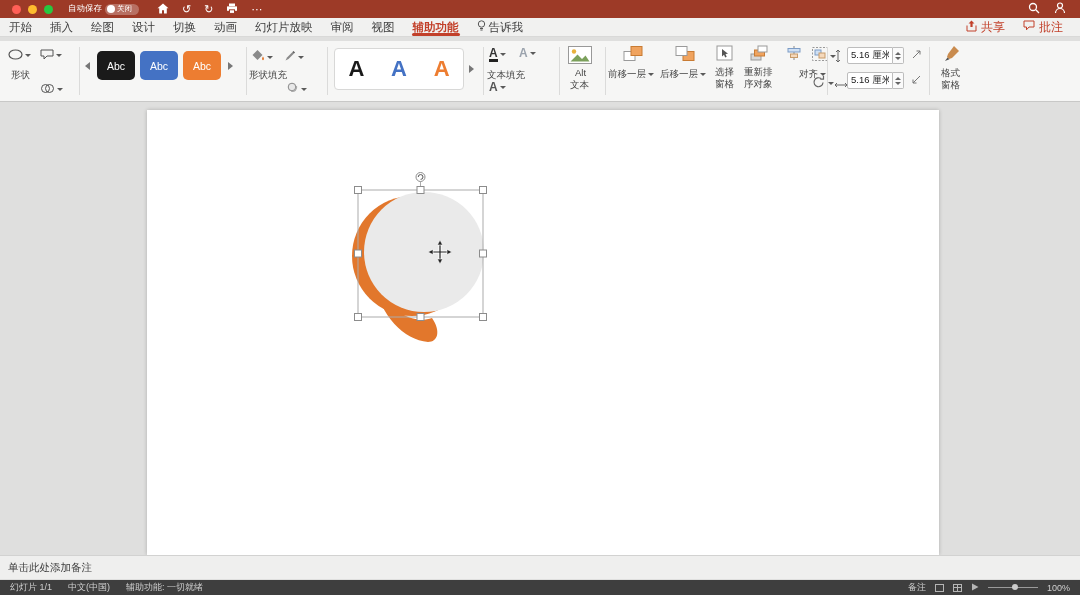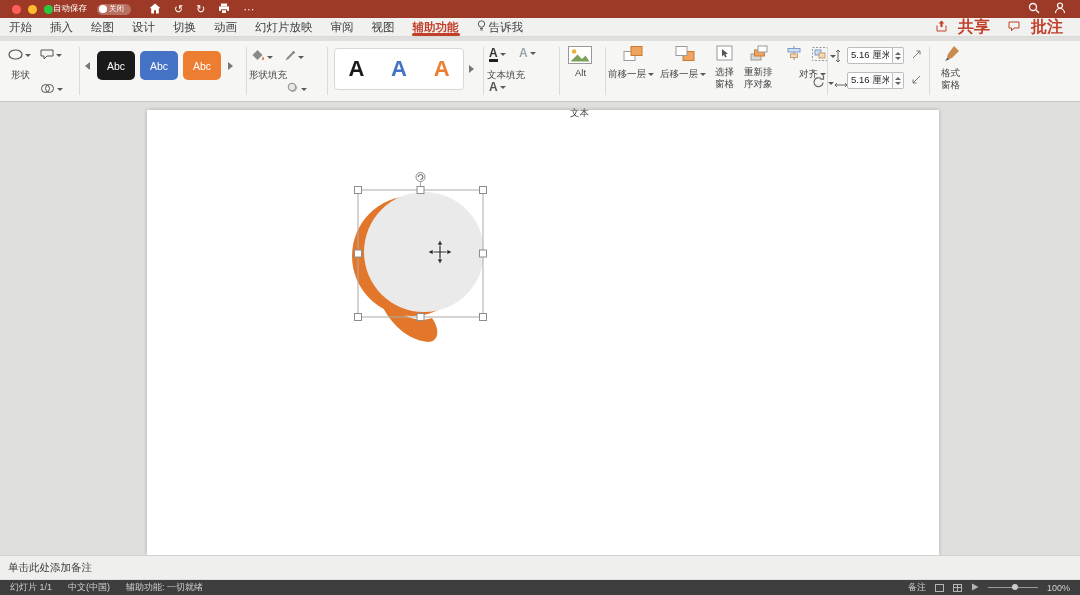--- a/index.html
+++ b/index.html
@@ -5,39 +5,39 @@
   * { margin:0; padding:0; box-sizing:border-box; }
   html,body { width:1080px; height:595px; overflow:hidden; }
   body { position:relative; background:#DFDFDE; font-family:"Liberation Sans","DejaVu Sans",sans-serif; }
 
   
   .titlebar { position:absolute; top:0; left:0; right:0; height:18px; background:#9D3A27;
               display:flex; align-items:center; color:#fff; z-index:30; }
   .traffic { display:flex; gap:7px; margin-left:12px; }
   .tl { width:9px; height:9px; border-radius:50%; }
   .tl.red{background:#FF5F57}.tl.yellow{background:#FEBC2E}.tl.green{background:#28C840}
-  .autosave { display:flex; align-items:center; gap:10px; font-size:8.5px; }
+  .autosave { display:flex; align-items:center; gap:3px; margin-left:15px; font-size:8.5px; }
   .toggle { width:34px; height:11px; border-radius:6px; background:rgba(255,255,255,.28);
             display:flex; align-items:center; gap:2px; padding:0 2px; }
   .knob { width:8px; height:8px; border-radius:50%; background:#fff; }
   .toggle-label { font-size:7.5px; color:#fff; white-space:nowrap; }
   .tb-icons { display:flex; gap:13px; margin-left:18px; align-items:center; font-size:11px; line-height:1; }
   .tb-title { position:absolute; left:0; right:0; text-align:center; font-size:11px; pointer-events:none; }
   .tb-right { margin-left:auto; display:flex; gap:14px; margin-right:14px; align-items:center; }
 
   
   .tabrow { position:absolute; top:18px; left:0; right:0; height:19px; background:#F1F1F0;
             border-bottom:1px solid #D9D9D8; display:flex; align-items:center;
             font-size:11.5px; color:#3C3C3C; z-index:20; }
   .tab { padding:0 9px; height:100%; display:flex; align-items:center; gap:3px; position:relative; white-space:nowrap; }
   .tab.active { color:#C2402A; font-weight:bold; }
   .tab.active::after { content:""; position:absolute; left:8px; right:8px; bottom:0; height:3px;
                        background:#C2402A; border-radius:2px; }
   .tabrow-right { margin-left:auto; display:flex; margin-right:8px; color:#C2402A; }
-  .trbtn { display:flex; align-items:center; gap:11px; padding:0 9px; font-size:16px;font-weight:bold; }
+  .trbtn { display:flex; align-items:center; gap:4px; padding:0 9px; font-size:12px; }
 
   
   .ribbon { position:absolute; top:41px; left:0; right:0; height:61px; background:#F6F6F5;
             border-bottom:1px solid #C8C8C7; z-index:10; }
   .rdiv { position:absolute; top:6px; bottom:6px; width:1px; background:#DBDBDA; }
   .rlabel { font-size:9.5px; color:#444; position:absolute; white-space:nowrap; }
   .ibtn { position:absolute; display:flex; align-items:center; gap:2px; }
   .chev { width:0; height:0; border-left:3px solid transparent; border-right:3px solid transparent;
           border-top:3.5px solid #5A5A5A; display:inline-block; }
   .tri-left { width:0; height:0; border-top:4px solid transparent; border-bottom:4px solid transparent;
@@ -277,21 +277,21 @@
   <div class="ibtn" style="left:568px; top:5px;">
     <span>
       <svg width="24" height="18" viewBox="0 0 24 18">
           <rect x="0.5" y="0.5" width="23" height="17" fill="#fff" stroke="#999"></rect>
           <circle cx="6" cy="5.5" r="2.2" fill="#E8B13C"></circle>
           <path d="M2.5 15.5 L9.5 8.5 L14 13 L17.5 9.5 L21.5 15.5 Z" fill="#7BA05B"></path>
         </svg>
     </span>
   </div>
   <div class="two-line" style="left:575px; top:26px;">Alt</div>
-  <div class="two-line" style="left:570px; top:38px;margin-top:28px;">文本</div>
+  <div class="two-line" style="left:570px; top:38px;">文本</div>
 
   <div class="rdiv" style="left:605px;"></div>
 
   <div class="ibtn" style="left:623px; top:4px;">
     <span>
       <svg width="20" height="17" viewBox="0 0 20 17">
           <rect x="1" y="6.5" width="11" height="9" fill="#FFF" stroke="#9a9a9a"></rect>
           <rect x="8" y="1.5" width="11" height="9" fill="#F0A35E" stroke="#C87B33"></rect>
         </svg>
     </span>

